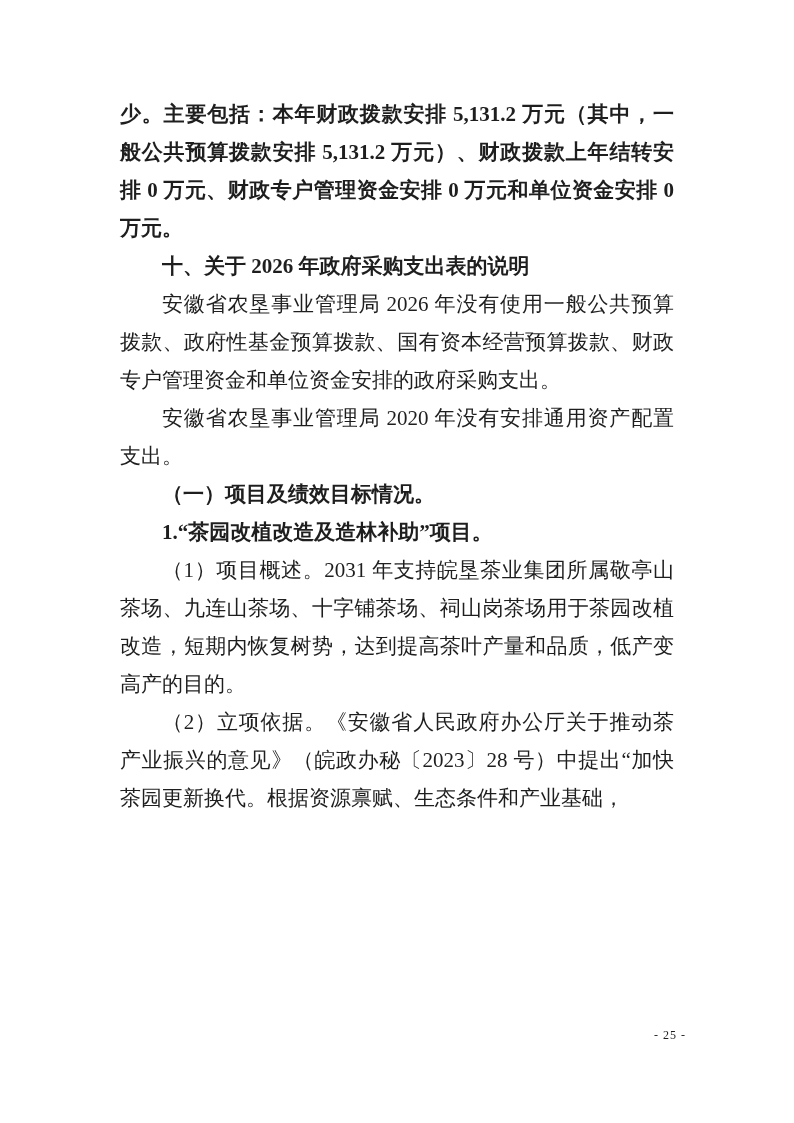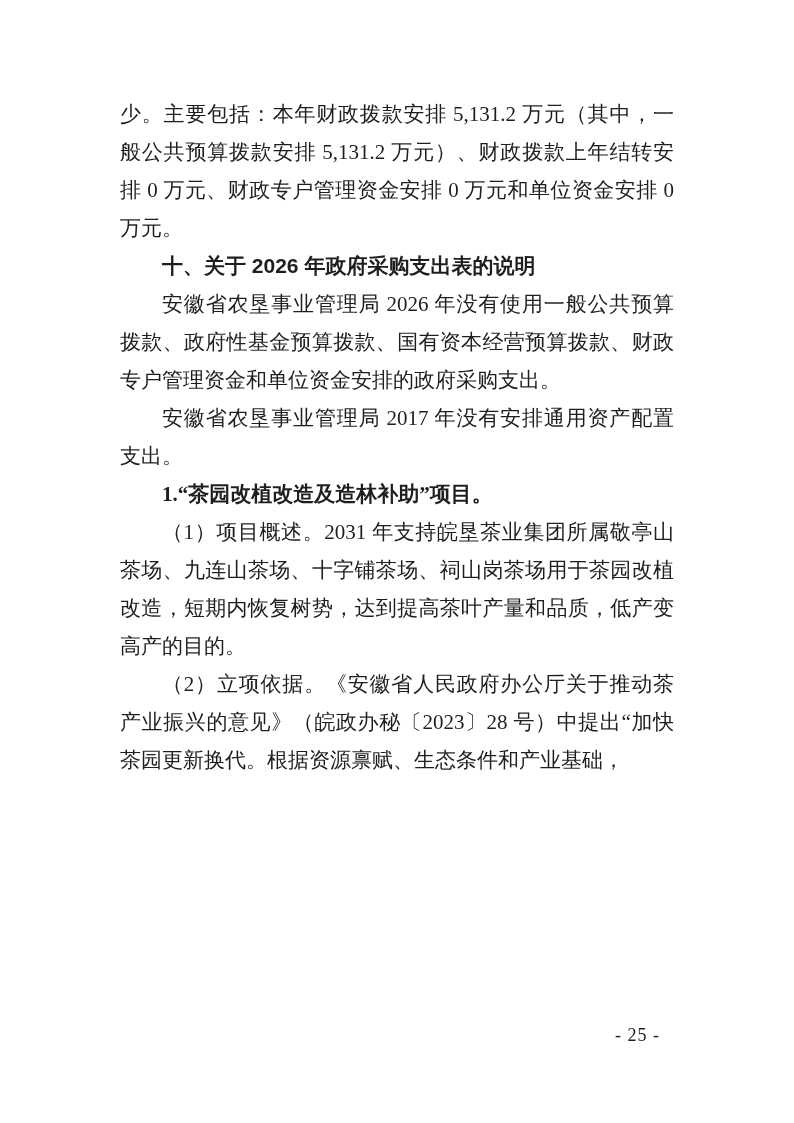--- a/index.html
+++ b/index.html
@@ -26,60 +26,62 @@
     text-align: justify;
     text-justify: inter-ideograph;
   }
   .content p {
     margin: 0;
     padding: 0;
   }
   
   .body-continue {
     text-indent: 0;
+    font-weight: bold;
   }
   
   .body {
     text-indent: 42px;
   }
   
   .heading1 {
     text-indent: 42px;
-    font-family: Liberation Sans, sans-serif;
+    font-family: Liberation Serif, serif;
     font-weight: 700;
   }
   
   .heading2 {
     text-indent: 42px;
     font-weight: 700;
   }
   
   .heading3 {
     text-indent: 42px;
     font-weight: 700;
   }
   .page-number {
     position: absolute;
     left: 615px;
     top: 1026px;
     width: 110px;
-    text-align: left;
-    font-size: 18px;
+    text-align: center;
+    font-size: 12px;
     line-height: 18px;
     letter-spacing: 1px;
     color: #1e1e1e;
   }
 </style>
 </head>
 <body>
 
 <div class="page">
   <div class="content">
       <p class="body-continue">少。主要包括：本年财政拨款安排 5,131.2 万元（其中，一般公共预算拨款安排 5,131.2 万元）、财政拨款上年结转安排 0 万元、财政专户管理资金安排 0 万元和单位资金安排 0 万元。</p>
       <p class="heading1">十、关于 2026 年政府采购支出表的说明</p>
       <p class="body">安徽省农垦事业管理局 2026 年没有使用一般公共预算拨款、政府性基金预算拨款、国有资本经营预算拨款、财政专户管理资金和单位资金安排的政府采购支出。</p>
-      <p class="body">安徽省农垦事业管理局 2017 年没有安排通用资产配置支出。</p>
+      <p class="body">安徽省农垦事业管理局 2020 年没有安排通用资产配置支出。</p>
+      <p class="heading2">（一）项目及绩效目标情况。</p>
       <p class="heading3">1.“茶园改植改造及造林补助”项目。</p>
       <p class="body">（1）项目概述。2031 年支持皖垦茶业集团所属敬亭山茶场、九连山茶场、十字铺茶场、祠山岗茶场用于茶园改植改造，短期内恢复树势，达到提高茶叶产量和品质，低产变高产的目的。</p>
       <p class="body">（2）立项依据。《安徽省人民政府办公厅关于推动茶产业振兴的意见》（皖政办秘〔2023〕28 号）中提出“加快茶园更新换代。根据资源禀赋、生态条件和产业基础，</p>
     </div>
   <div class="page-number">- 25 -</div>
 </div>
 
 </body></html>

